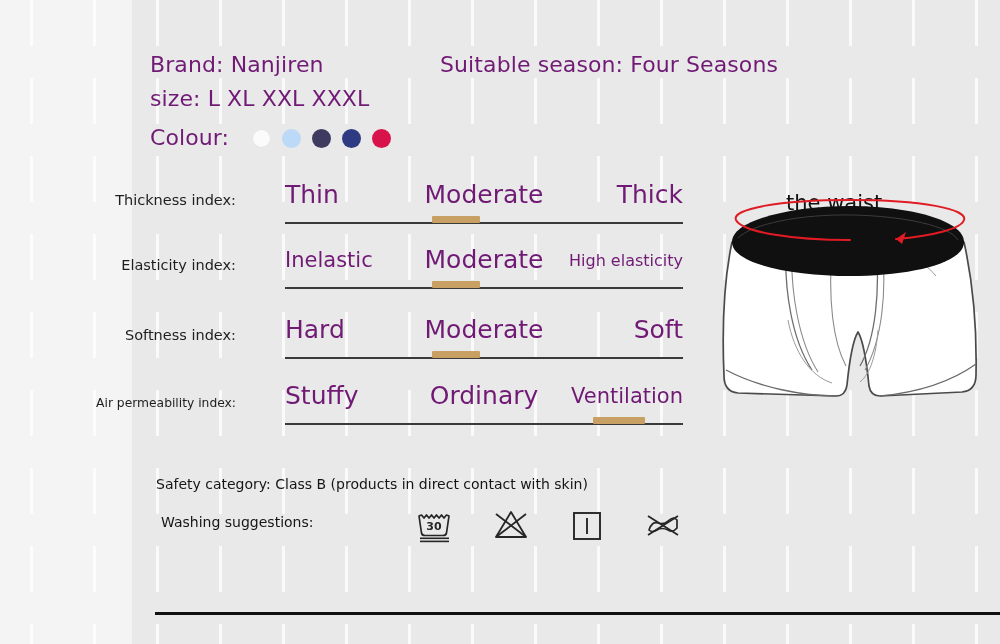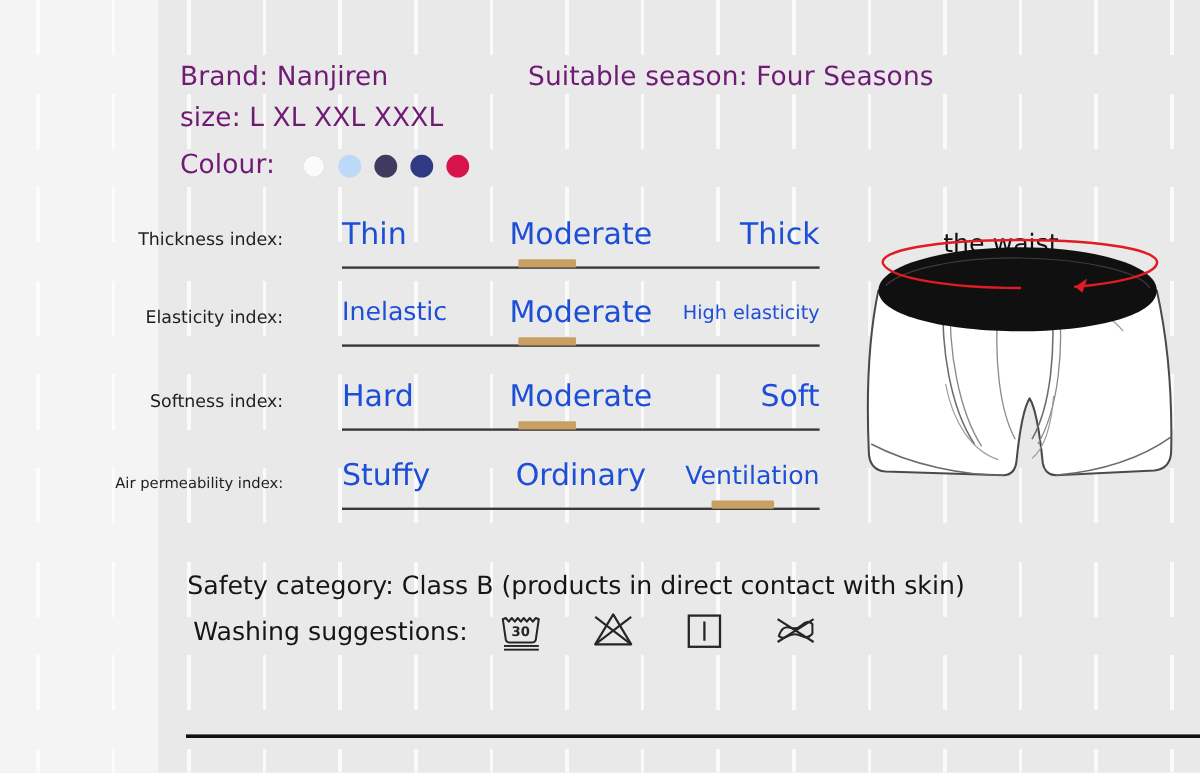--- a/index.html
+++ b/index.html
@@ -111,21 +111,21 @@
     position: absolute;
     left: 285px;
     top: 0;
     width: 398px;
     height: 46px;
   }
   .opt {
     position: absolute;
     top: 0;
     white-space: nowrap;
-    color: #1d4ed8;
+    color: #701a75;
     font-size: 25px;
     line-height: 38px;
   }
   .opt.o0 { left: 0; }
   .opt.o1 { left: 50%; transform: translateX(-50%); }
   .opt.o2 { right: 0; }
   .opt.sm { font-size: 16px; line-height: 40px; }
   .opt.md { font-size: 21px; line-height: 39px; }
 
   .idx-track {
@@ -139,21 +139,21 @@
   .idx-marker {
     position: absolute;
     height: 7px;
     border-radius: 1px;
     top: 40px;
   }
 
   
   .foot-line {
     position: absolute;
-    font-size: 21px;
+    font-size: 14px;
     white-space: nowrap;
     color: #151515;
   }
   #safety-line  { left: 156px; top: 476px; }
   #washing-line { left: 150px; top: 514px; margin-left: 11px; }
 
   #wash-icons {
     position: absolute;
     left: 415px; top: 506px;
     display: flex;

